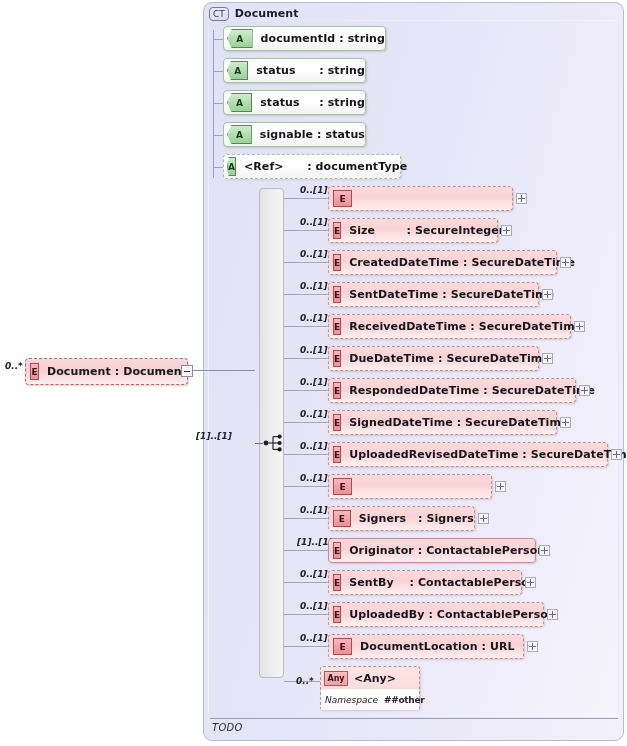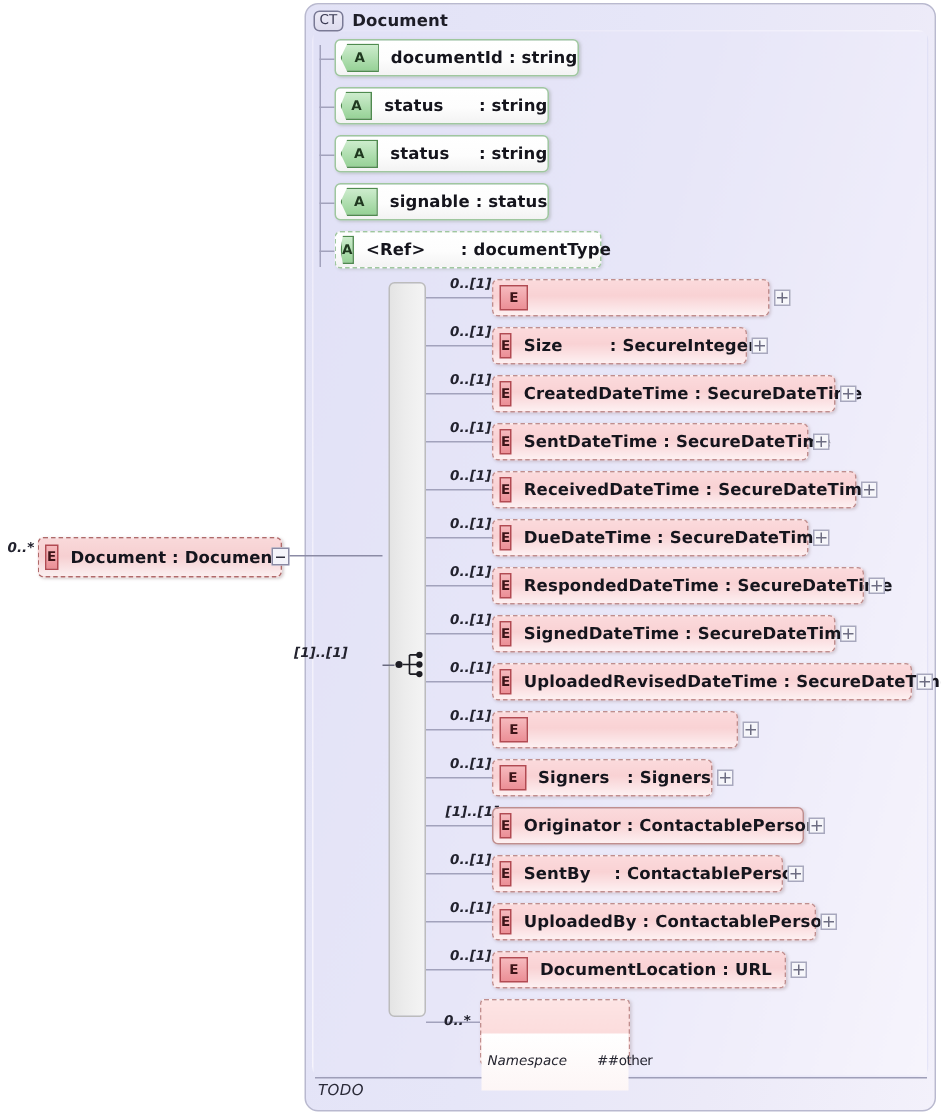--- a/index.html
+++ b/index.html
@@ -262,29 +262,29 @@
     box-sizing:border-box;
     background:linear-gradient(180deg,#f6c2c4,#eea1a6);
     border:1px solid #b05a60;
     display:flex; align-items:center; justify-content:center;
     font-size:8px; font-weight:bold; color:#3d1418;
   }
   .any-title{
     margin-left:6px; font-size:11px; font-weight:bold; color:#15151d;
   }
   .any-bottom{
-    position:absolute; left:0; top:22px; right:0; height:38px;
+    position:absolute; left:0; top:22px; right:0; height:21px;
     display:flex; align-items:center;
     background:linear-gradient(180deg,#ffffff 0%,#fdf6f6 100%);
   }
   .any-ns-key{
     margin-left:4px; font-size:9px; font-style:italic; color:#24242f;
   }
   .any-ns-val{
-    margin-left:20px; font-size:9px; font-weight:normal; color:#24242f;
+    margin-left:6px; font-size:9px; font-weight:bold; color:#24242f;
     letter-spacing:-.3px;
   }
   .any-card{
     position:absolute; left:296px; top:676px;
     font-size:9px; font-style:italic; font-weight:bold; color:#22222e;
   }
   .any-conn{
     position:absolute; left:284px; top:681px; width:36px; height:1px;
     background:#a2a2bc;
   }
@@ -461,19 +461,23 @@
       <div class="el-box" style="left: 328px; top: 634px; width: 196px;">
         <span class="e-badge">E</span>
         <span class="el-label">DocumentLocation : URL</span>
       </div>
       <div class="el-plus" style="left: 527px; top: 641px;"></div>
     </div>
 
   <div class="any-conn"></div>
   <div class="any-card">0..*</div>
   <div class="any-box">
+    <div class="any-top">
+      <span class="any-badge">Any</span>
+      <span class="any-title">&lt;Any&gt;</span>
+    </div>
     <div class="any-bottom">
       <span class="any-ns-key">Namespace</span>
       <span class="any-ns-val">##other</span>
     </div>
   </div>
 
 </div>
 
 </body></html>

